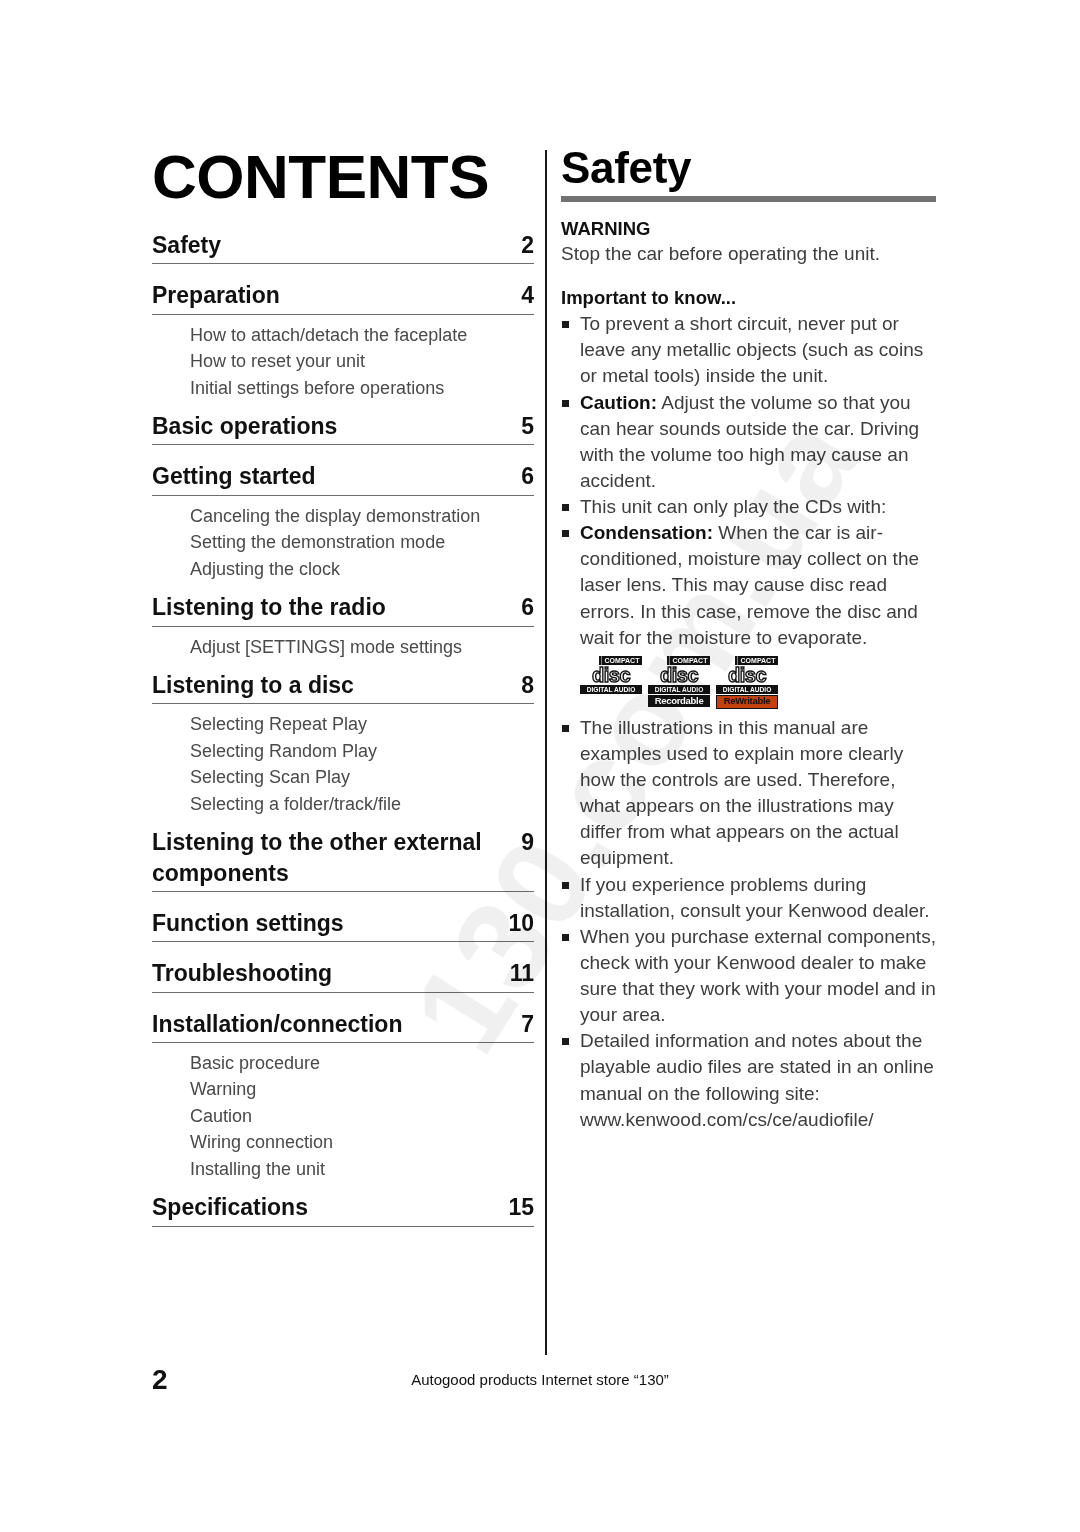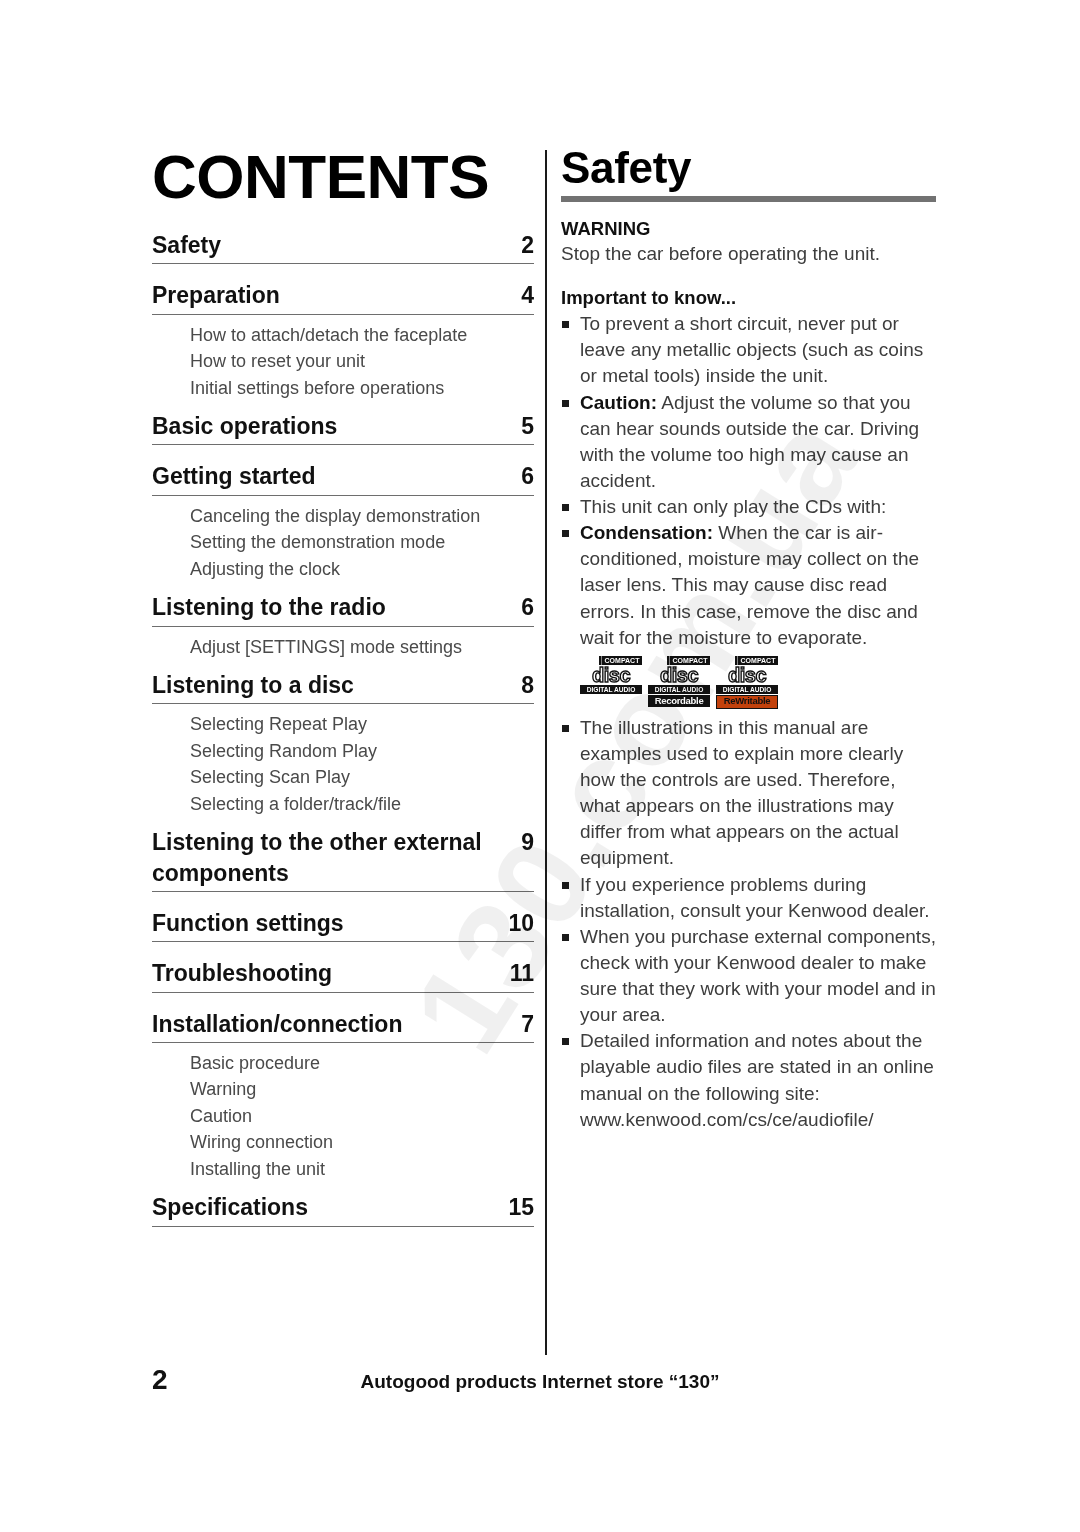--- a/index.html
+++ b/index.html
@@ -206,24 +206,23 @@
     font-weight: bold;
     color: #111;
     z-index: 2;
   }
   #footer-note {
     position: absolute;
     left: 0;
     top: 1371px;
     width: 1080px;
     text-align: center;
-    font-size: 19px;
+    font-size: 15px;
     color: #111;
     z-index: 2;
-    font-weight: bold;
   }
 </style>
 </head>
 <body>
 
 <div id="page">
 
   <div id="watermark">130.com.ua</div>
 
   <div id="divider"></div>

